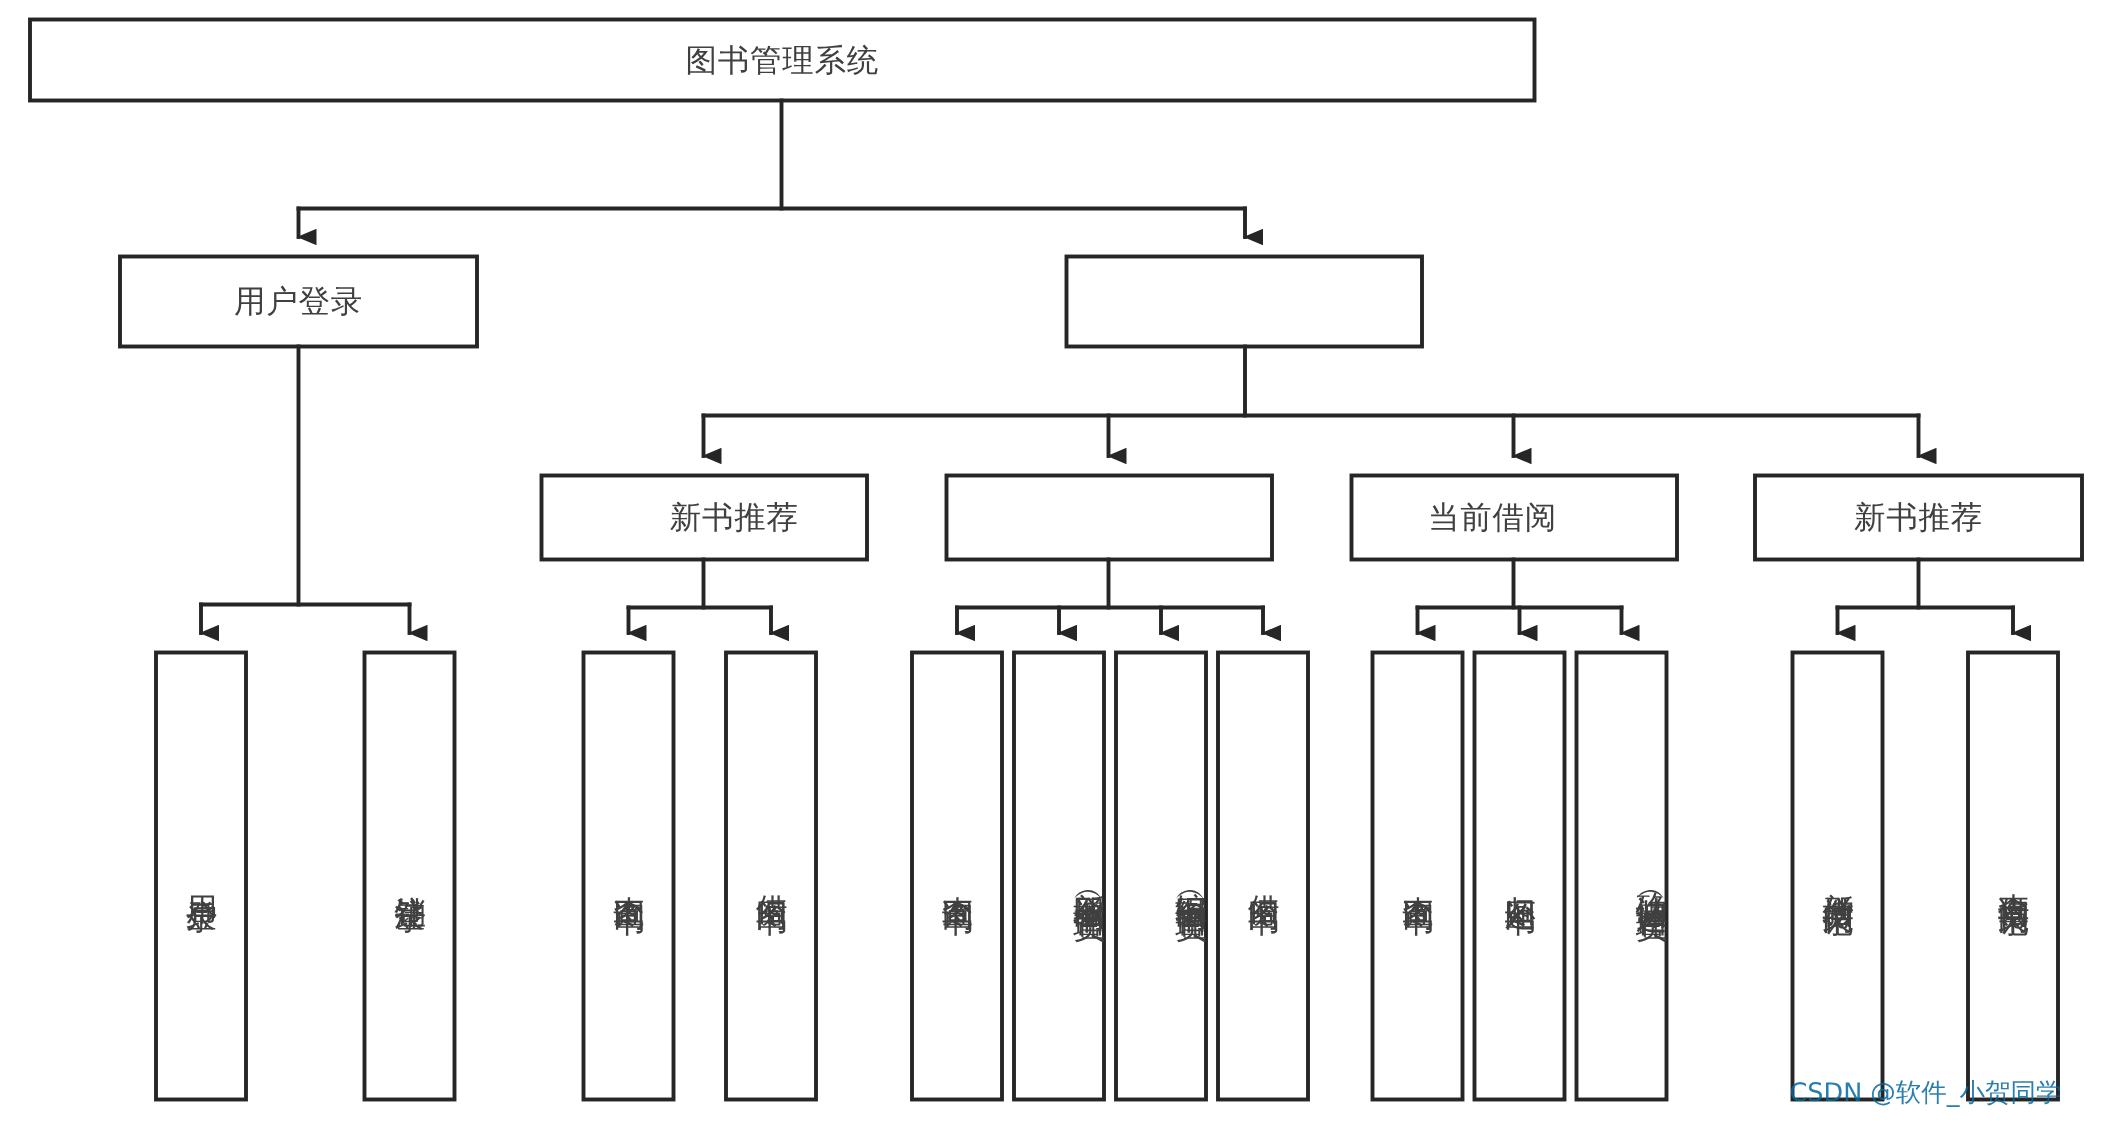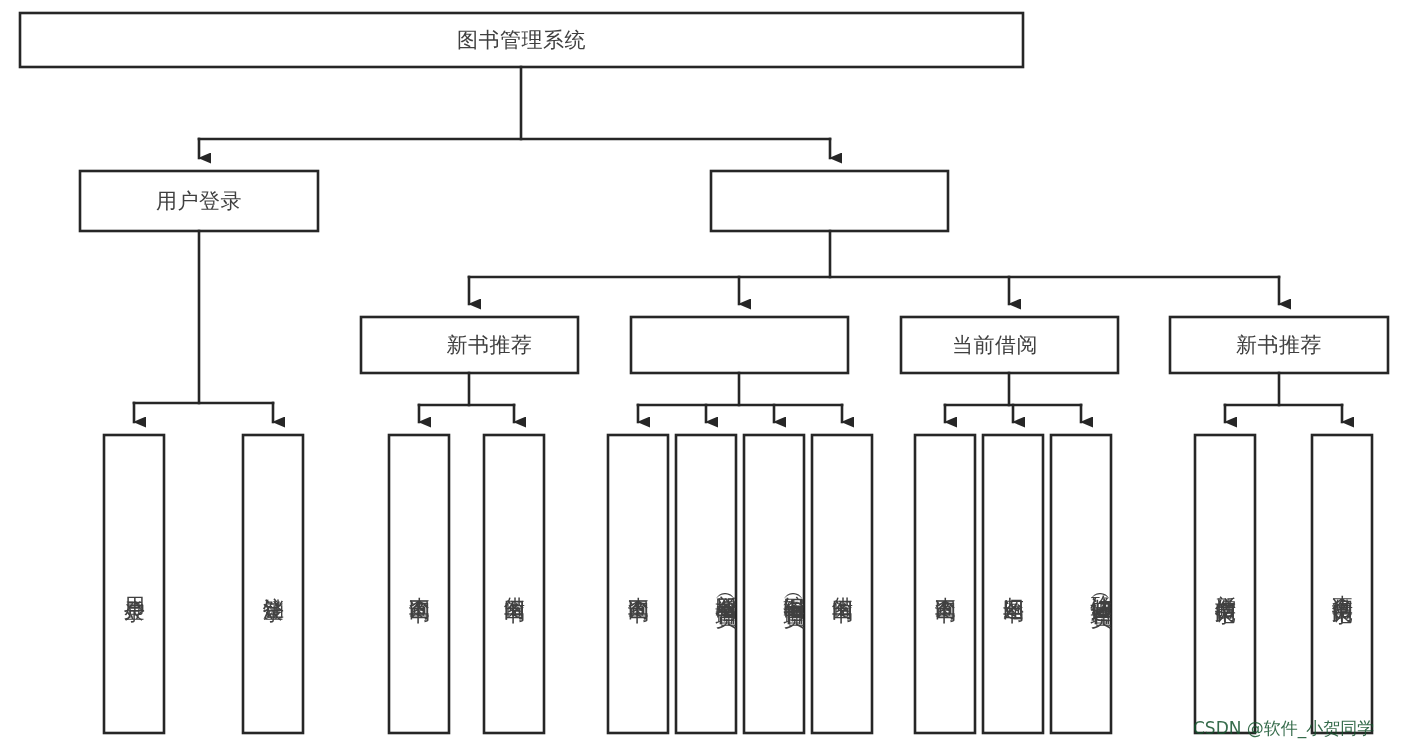--- a/index.html
+++ b/index.html
@@ -64,21 +64,21 @@
     align-items: flex-start;
     justify-content: center;
     padding-top: 6px;
   }
   .node-label.vertical.centered {
     align-items: center;
     padding-top: 0;
   }
   .watermark {
     position: absolute;
-    color: #14532d;
+    color: #0369a1;
     font-size: 17px;
     font-family: "DejaVu Sans", "Liberation Sans", sans-serif;
     white-space: nowrap;
     opacity: 0.85;
   }
 </style>
 </head>
 <body>
 
 <div id="diagram-root">

